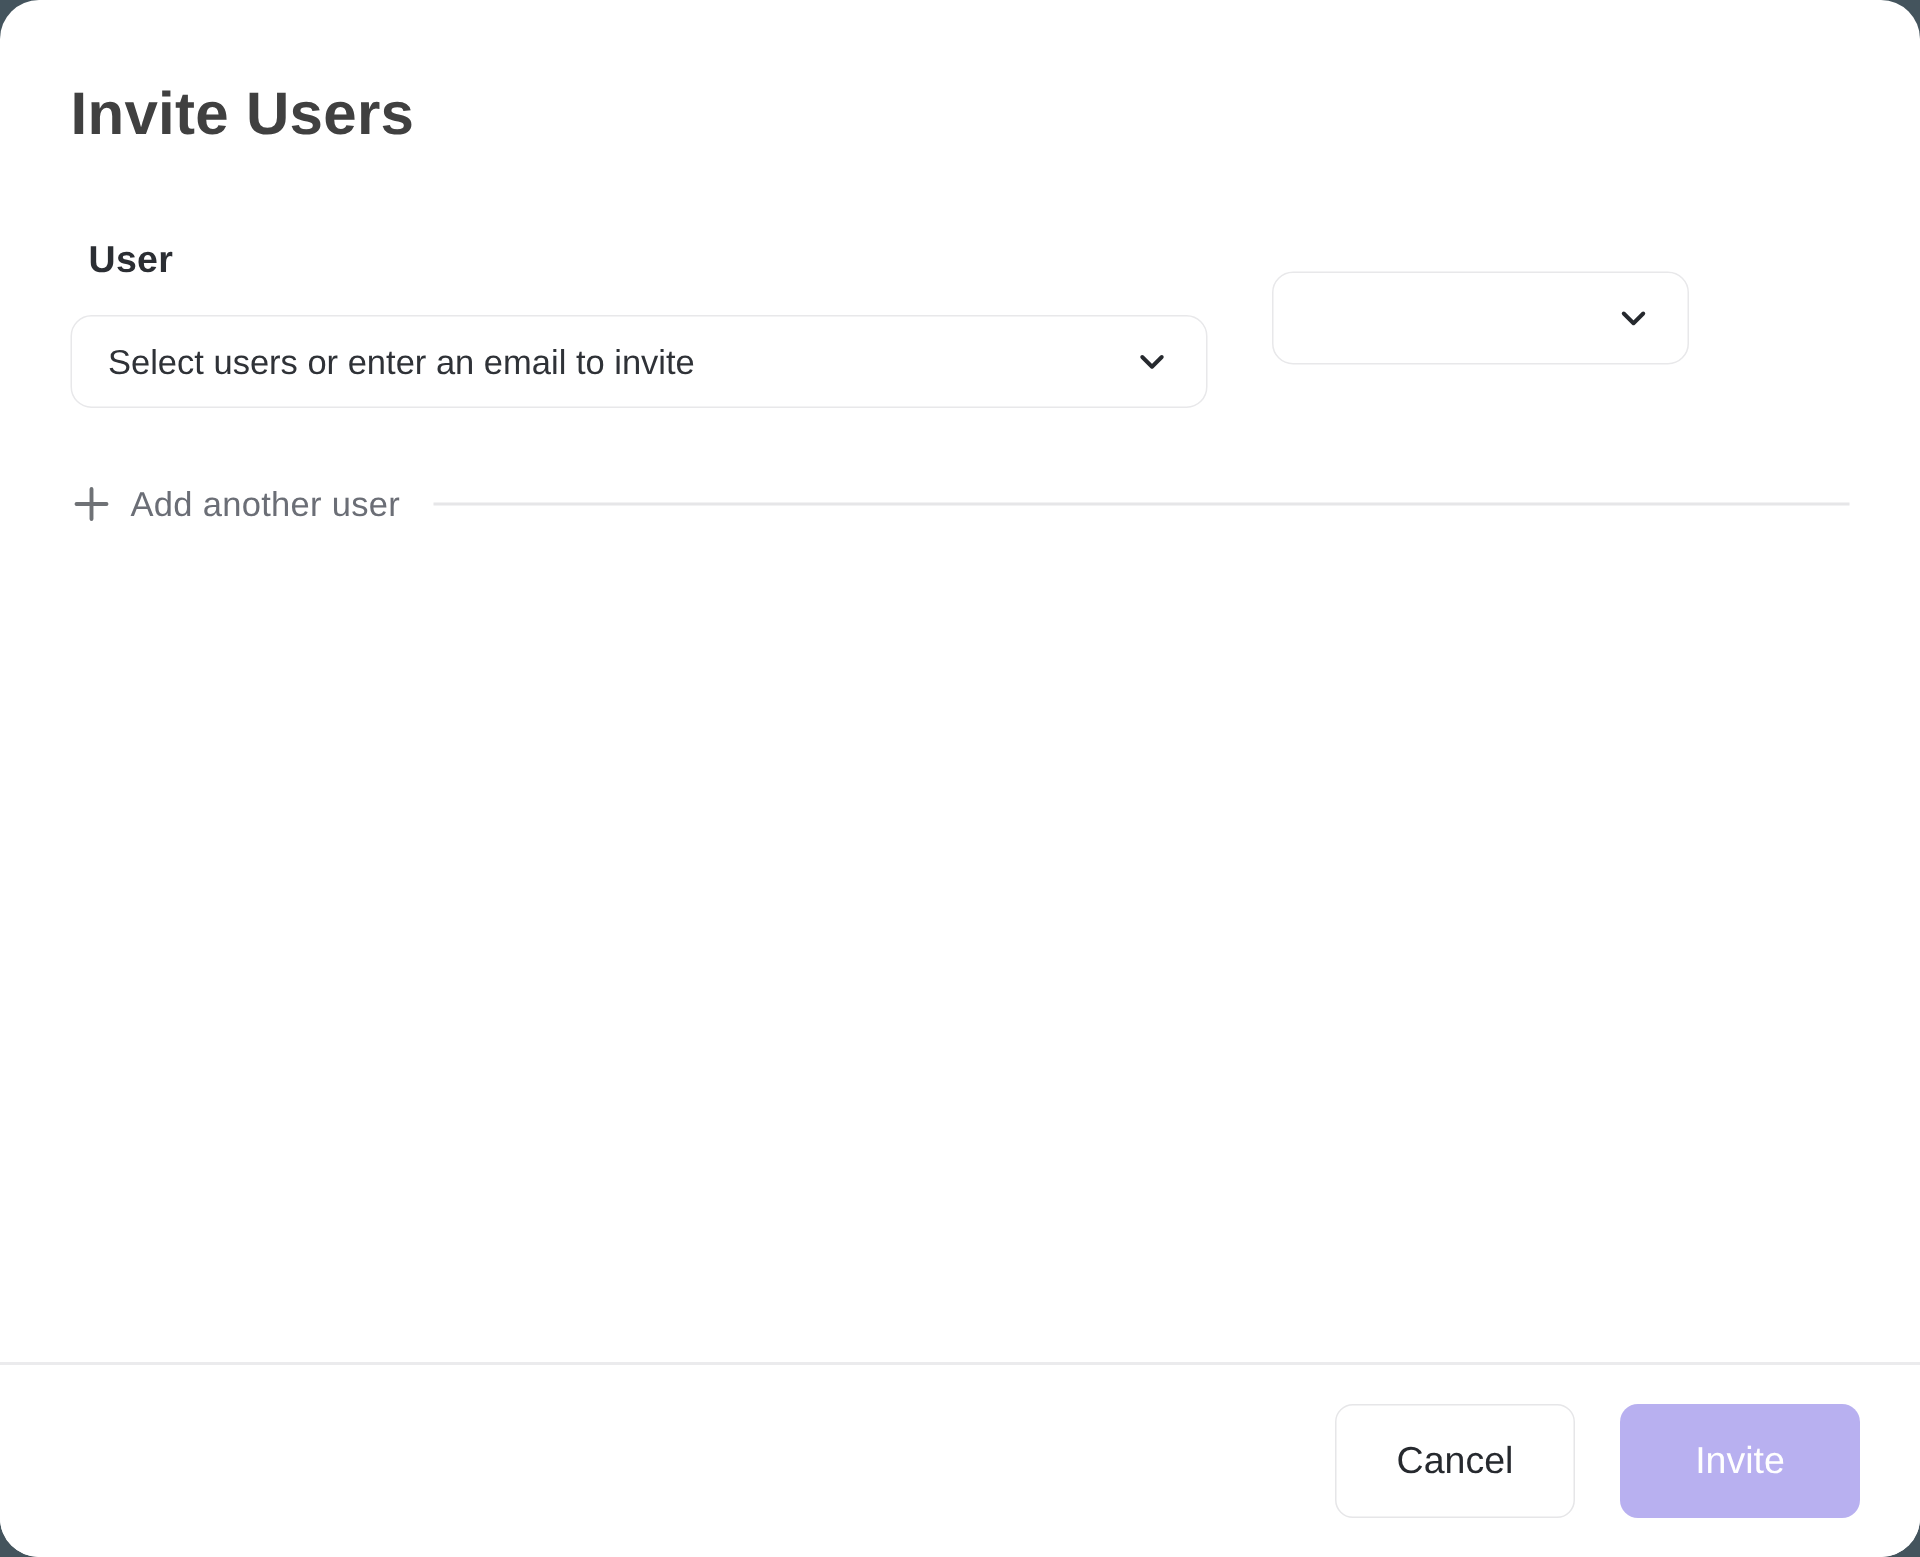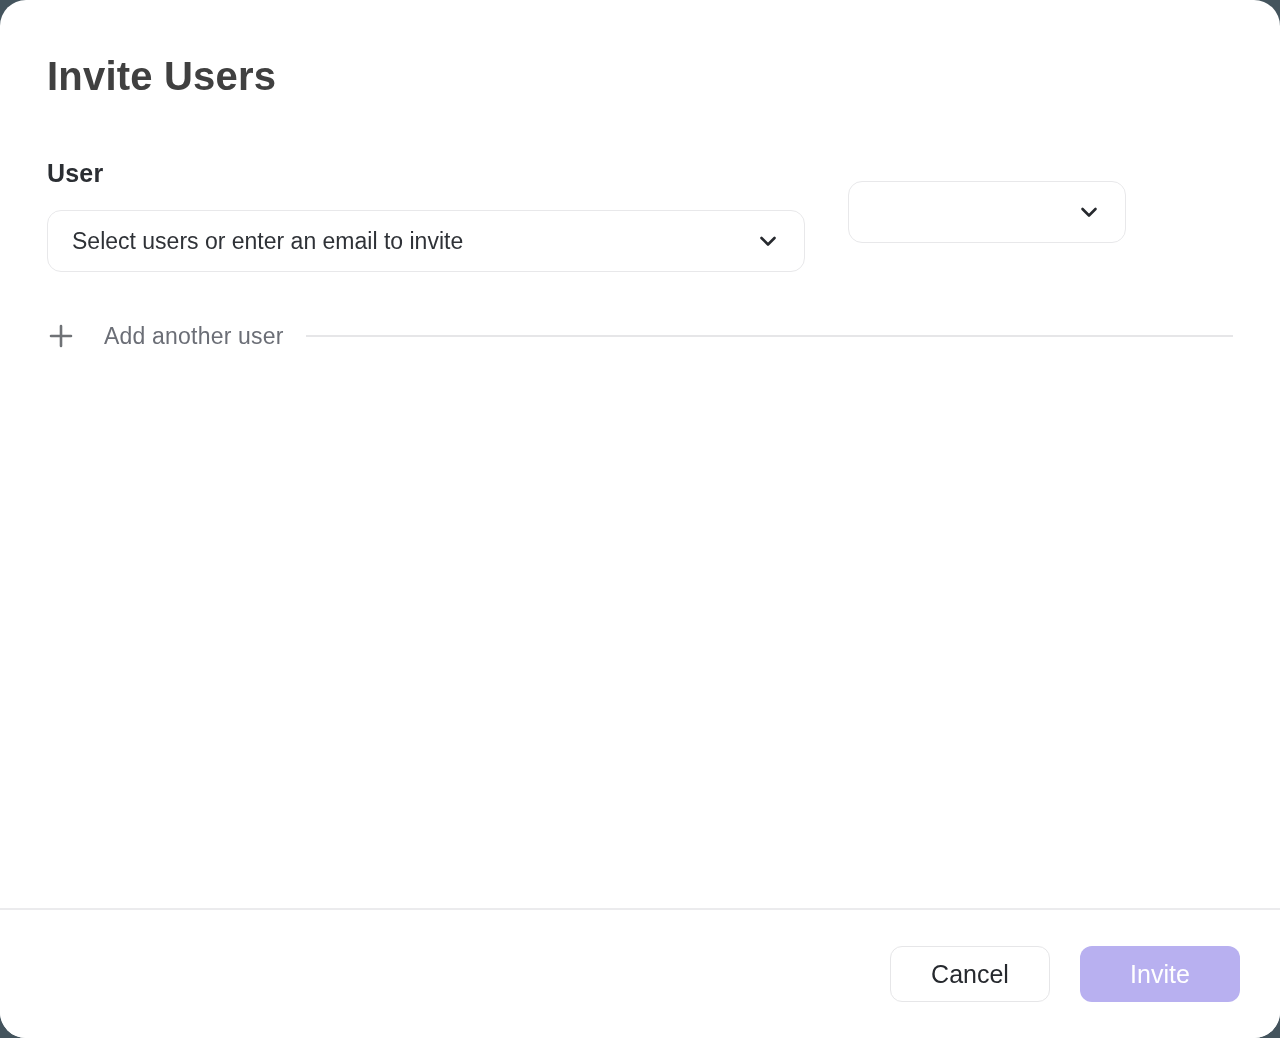--- a/index.html
+++ b/index.html
@@ -32,20 +32,21 @@
     gap: 43px;
     margin-top: 60px;
   }
   .field-group-user { width: 758px; flex: none; }
   .field-group-role { width: 278px; flex: none; }
   .field-label {
     font-size: 25px;
     font-weight: 700;
     color: #2b2e33;
     letter-spacing: 0.2px;
+    margin-left: 12px;
   }
   .select-box {
     margin-top: 22px;
     height: 62px;
     border: 1.5px solid #e8e8ea;
     border-radius: 14px;
     background: #ffffff;
     display: flex;
     align-items: center;
     padding: 0 24px;
@@ -60,21 +61,21 @@
   }
   .chevron { flex: none; display: flex; align-items: center; }
   .add-user-row {
     display: flex;
     align-items: center;
     margin-top: 44px;
   }
   .add-user-btn {
     display: flex;
     align-items: center;
-    gap: 29px;
+    gap: 12px;
     cursor: pointer;
     background: none;
     border: none;
     padding: 6px 0;
     font-family: "Liberation Sans", sans-serif;
   }
   .plus-icon { display: flex; align-items: center; }
   .add-user-label {
     font-size: 23px;
     color: #6b6e76;
@@ -93,21 +94,21 @@
     border-top: 2px solid #ebebed;
     background: #ffffff;
     display: flex;
     align-items: center;
     justify-content: flex-end;
     gap: 30px;
     padding-right: 40px;
   }
   .btn {
     width: 160px;
-    height: 56px;
+    height: 76px;
     border-radius: 12px;
     font-size: 25px;
     font-family: "Liberation Sans", sans-serif;
     display: flex;
     align-items: center;
     justify-content: center;
     cursor: pointer;
   }
   .btn-cancel {
     background: #ffffff;

